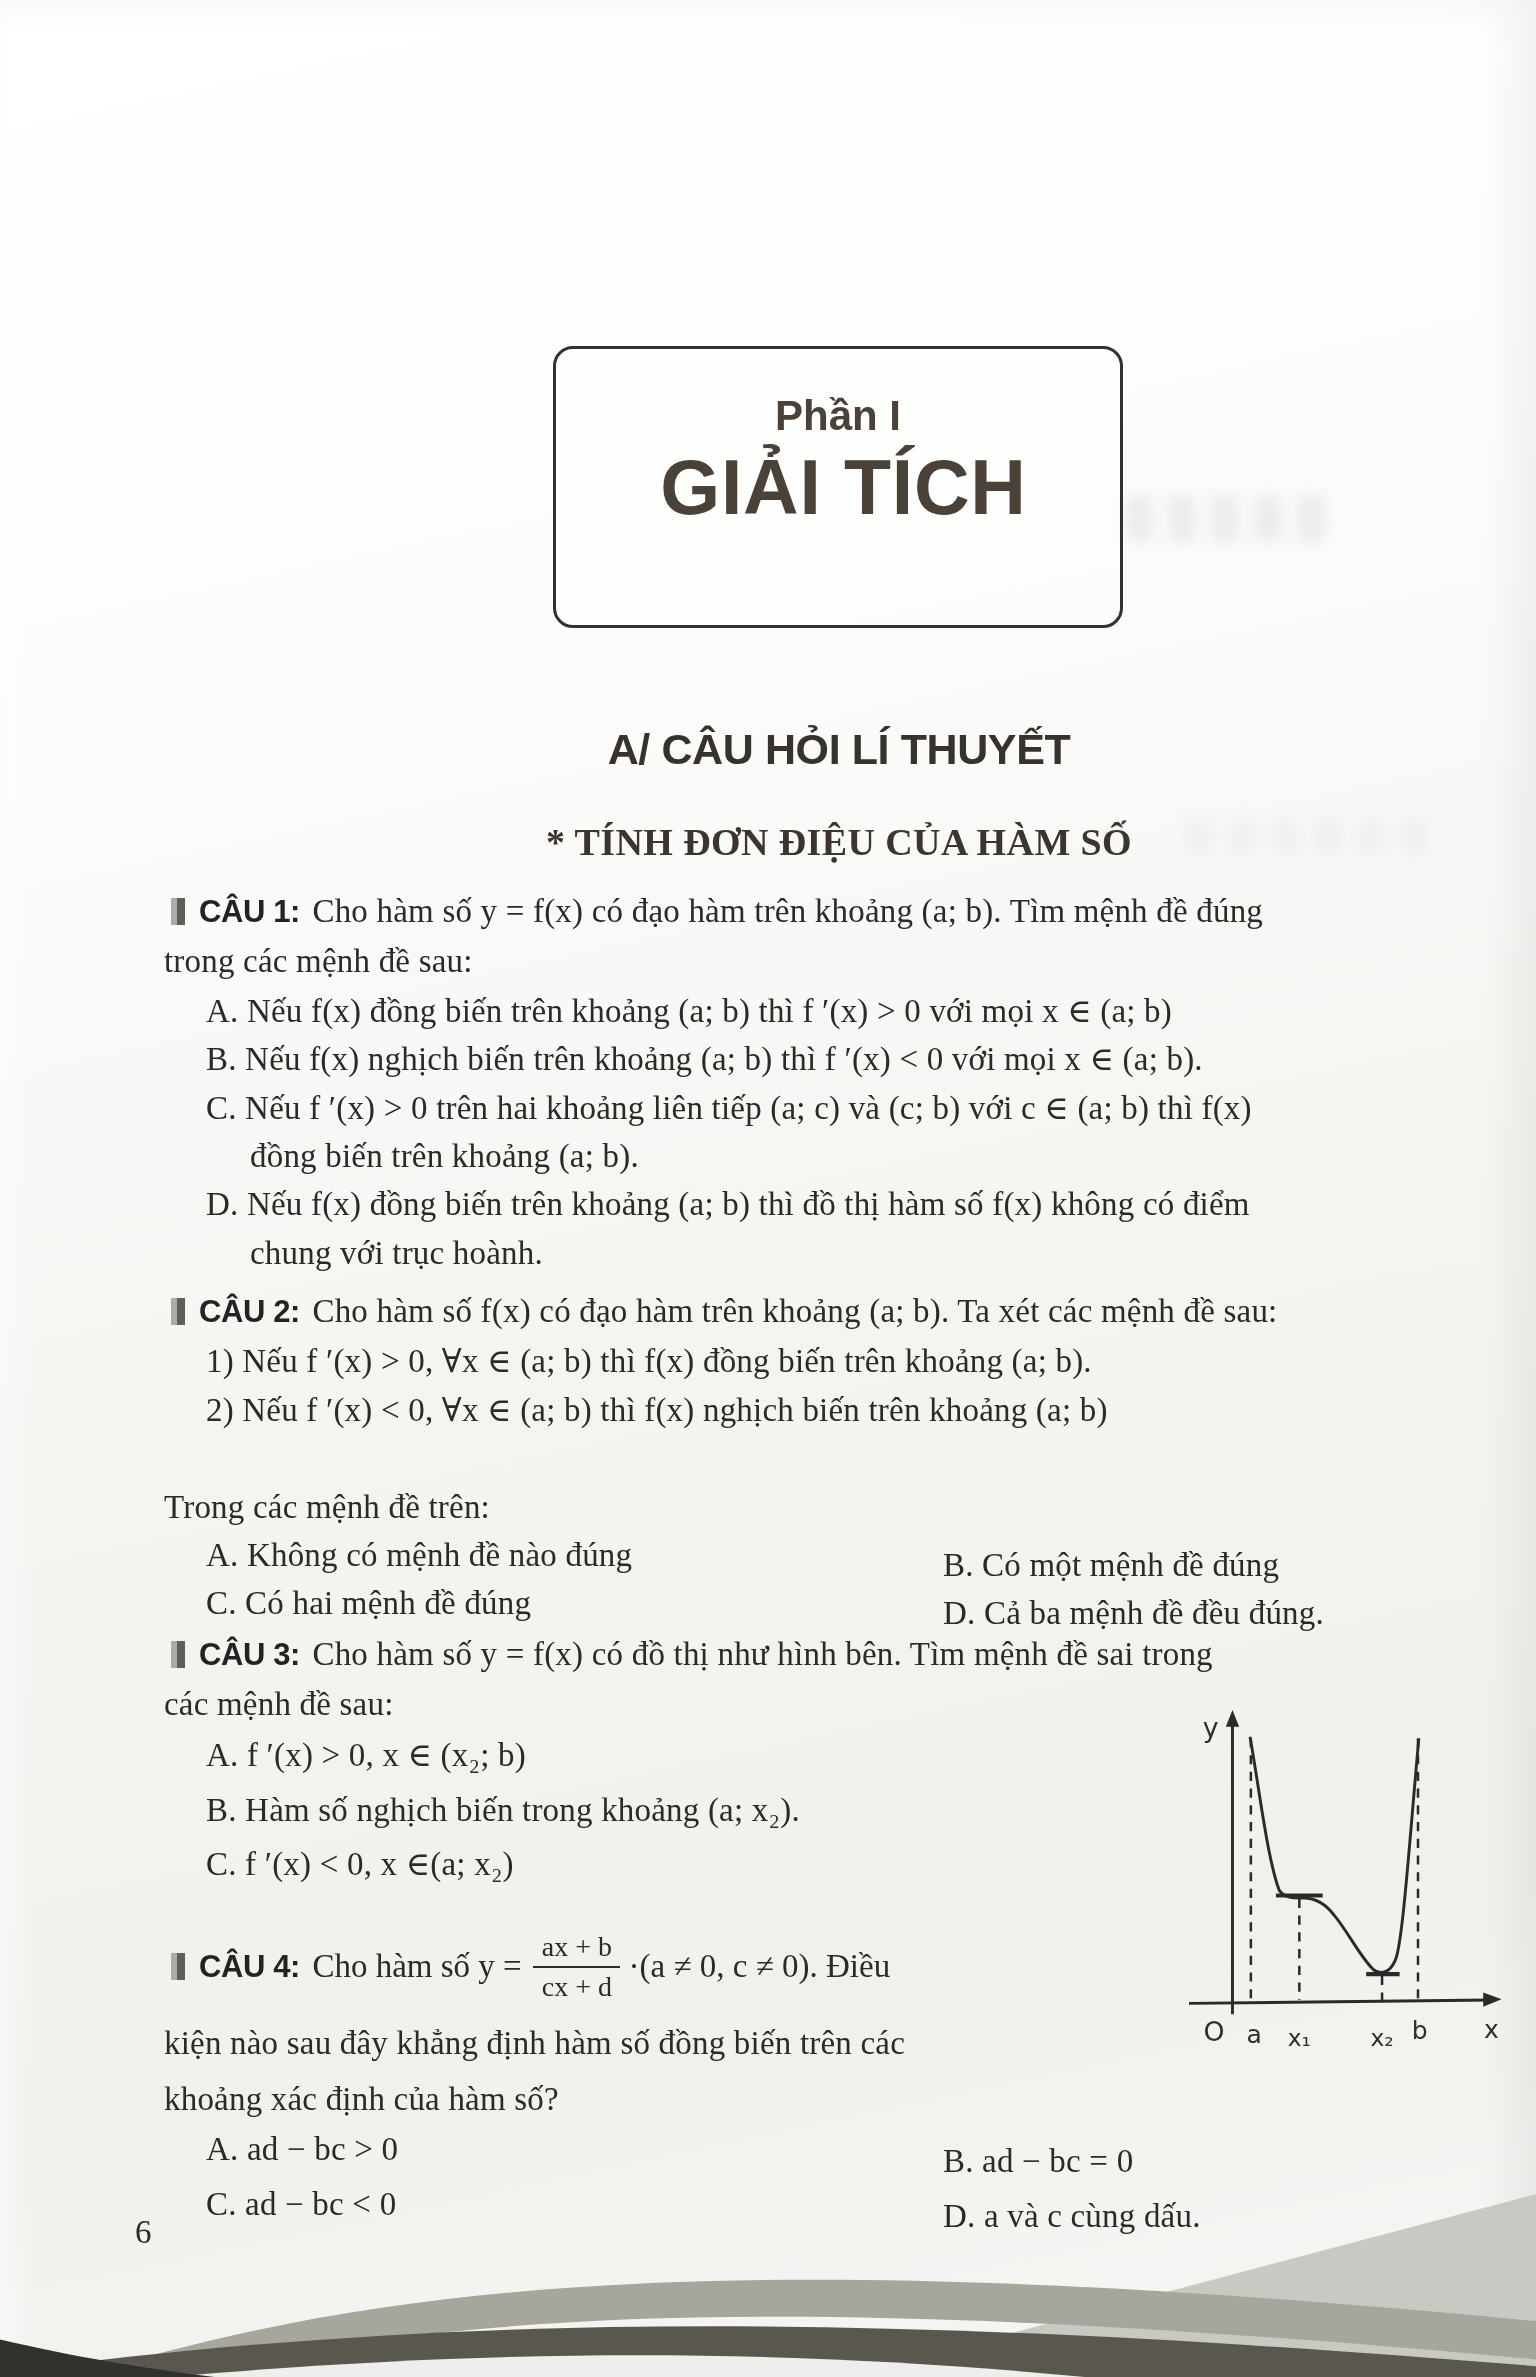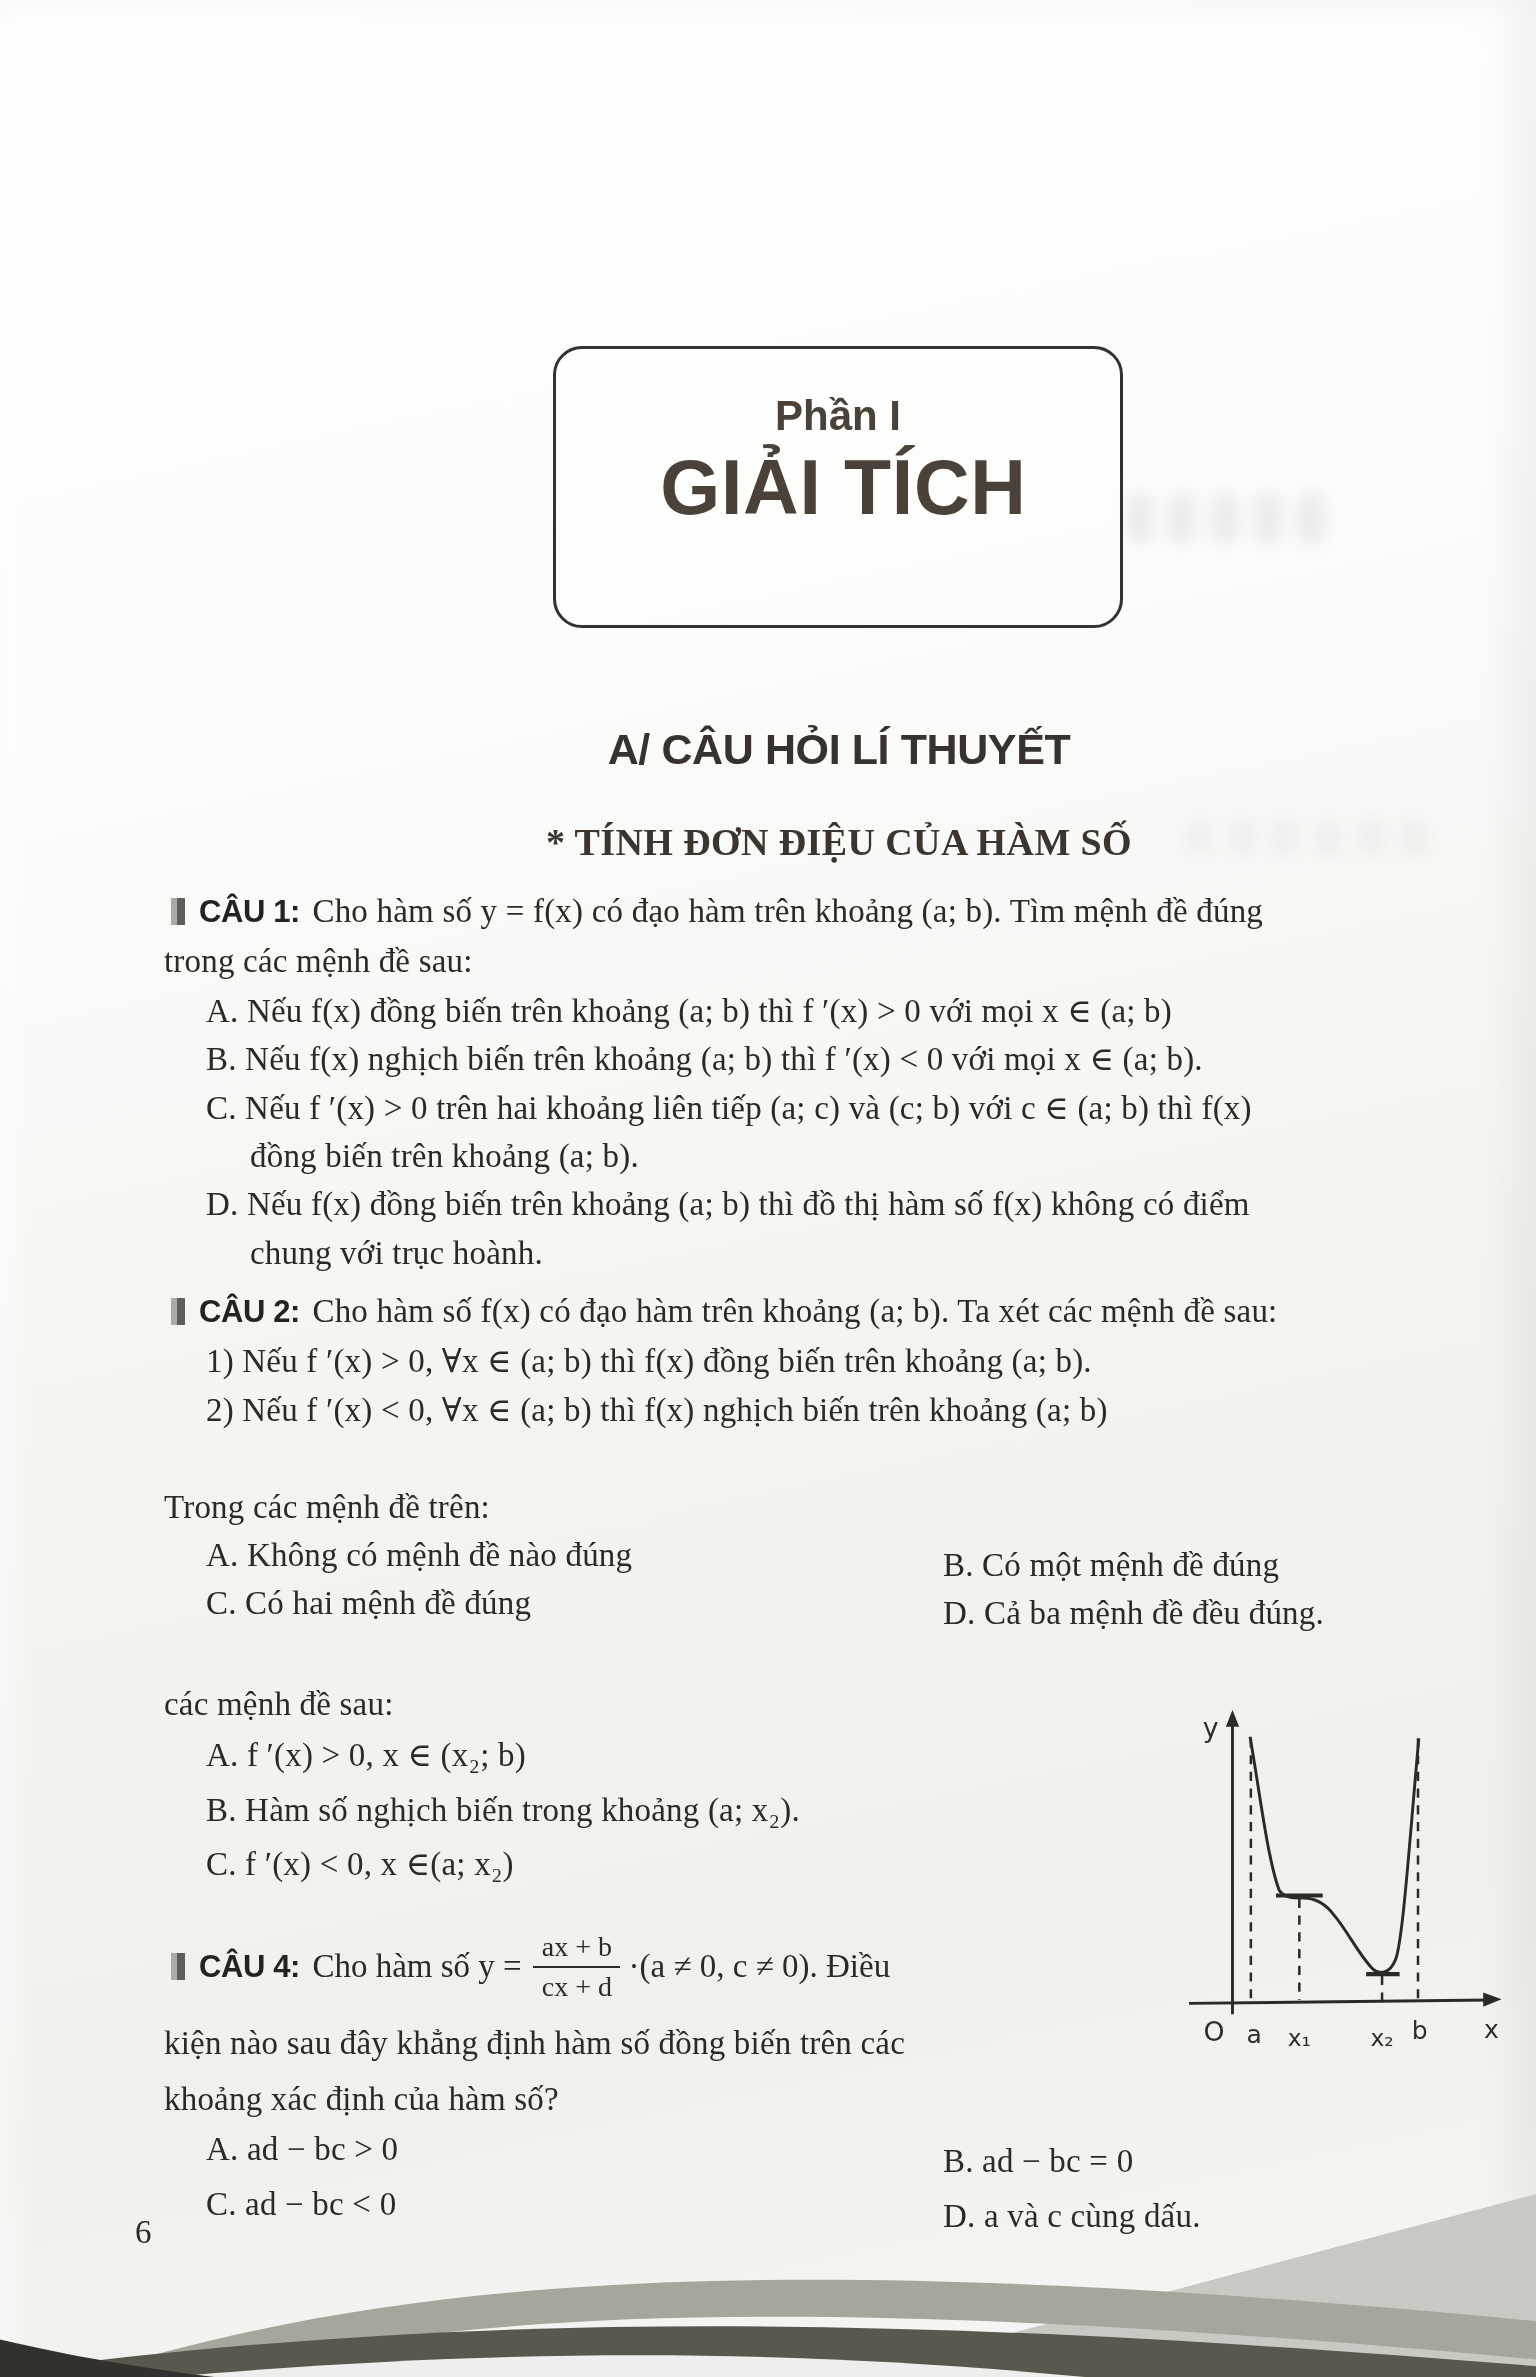--- a/index.html
+++ b/index.html
@@ -13,21 +13,21 @@
   .l-first{left:171px;}
   .l-cont{left:164px;}
   .l-opt{left:206px;}
   .l-optwrap{left:250px;}
   .l-col2{left:943px;}
   .bullet{display:inline-block;width:14px;height:27.5px;vertical-align:-3.3px;margin-right:14px;
     background:linear-gradient(90deg,#ababa8 0 45%,#5f5e5b 45%);}
   .qlabel{font-family:"Liberation Sans","DejaVu Sans",sans-serif;font-weight:700;font-size:31px;
     letter-spacing:-0.4px;margin-right:12.5px;color:#242321;}
   .part-box{position:absolute;left:553px;top:346px;width:564px;height:276px;
-    border:3.3px solid #343230;border-radius:29px;text-align:center;background:rgba(255,255,255,.35);}
+    border:3.3px solid #343230;border-radius:20px;text-align:center;background:rgba(255,255,255,.35);}
   .part-label{margin-top:43px;font-family:"Liberation Sans","DejaVu Sans",sans-serif;font-weight:700;
     font-size:42px;color:#4a4138;}
   .part-title{margin-top:3.3px;font-family:"Liberation Sans","DejaVu Sans",sans-serif;font-weight:700;
     font-size:77px;letter-spacing:0.8px;color:#4a4138;padding-left:11px;}
   .center-band{position:absolute;left:142px;width:1394px;text-align:center;}
   .section-heading{font-family:"Liberation Sans","DejaVu Sans",sans-serif;font-weight:700;
     font-size:43px;color:#37322e;letter-spacing:-0.4px;}
   .topic-heading{font-weight:700;font-size:38px;color:#3b352e;letter-spacing:0.4px;}
   .q4row{position:absolute;left:171px;top:1920px;display:flex;align-items:center;height:93px;
     font-size:33px;white-space:nowrap;}
@@ -71,20 +71,23 @@
     <span class="bullet"></span><span class="qlabel">CÂU 2:</span><span>Cho hàm số f(x) có đạo hàm trên khoảng (a; b). Ta xét các mệnh đề sau:</span>
   </div>
   <div class="line l-opt" style="top:1342px;">1) Nếu f ′(x) &gt; 0, ∀x ∈ (a; b) thì f(x) đồng biến trên khoảng (a; b).</div>
   <div class="line l-opt" style="top:1391px;">2) Nếu f ′(x) &lt; 0, ∀x ∈ (a; b) thì f(x) nghịch biến trên khoảng (a; b)</div>
   <div class="line l-cont" style="top:1488px;">Trong các mệnh đề trên:</div>
   <div class="line l-opt" style="top:1536px;">A. Không có mệnh đề nào đúng</div>
   <div class="line l-col2" style="top:1546px;">B. Có một mệnh đề đúng</div>
   <div class="line l-opt" style="top:1584px;">C. Có hai mệnh đề đúng</div>
   <div class="line l-col2" style="top:1594px;">D. Cả ba mệnh đề đều đúng.</div>
 
+  <div class="line l-first" style="top:1635px;">
+    <span class="bullet"></span><span class="qlabel">CÂU 3:</span><span>Cho hàm số y = f(x) có đồ thị như hình bên. Tìm mệnh đề sai trong</span>
+  </div>
   <div class="line l-cont" style="top:1685px;">các mệnh đề sau:</div>
   <div class="line l-opt" style="top:1736px;">A. f ′(x) &gt; 0, x ∈ (x₂; b)</div>
   <div class="line l-opt" style="top:1791px;">B. Hàm số nghịch biến trong khoảng (a; x₂).</div>
   <div class="line l-opt" style="top:1845px;">C. f ′(x) &lt; 0, x ∈(a; x₂)</div>
 
   <svg style="position:absolute;left:1184px;top:1705px;" width="351" height="356" viewBox="0 0 420 426">
 
     <line x1="58" y1="370" x2="58" y2="20" stroke="#2b2a28" stroke-width="3.5"></line>
     <polygon points="58,6 50,26 66,26" fill="#2b2a28"></polygon>
     <line x1="6" y1="357" x2="366" y2="353" stroke="#2b2a28" stroke-width="3.5"></line>

